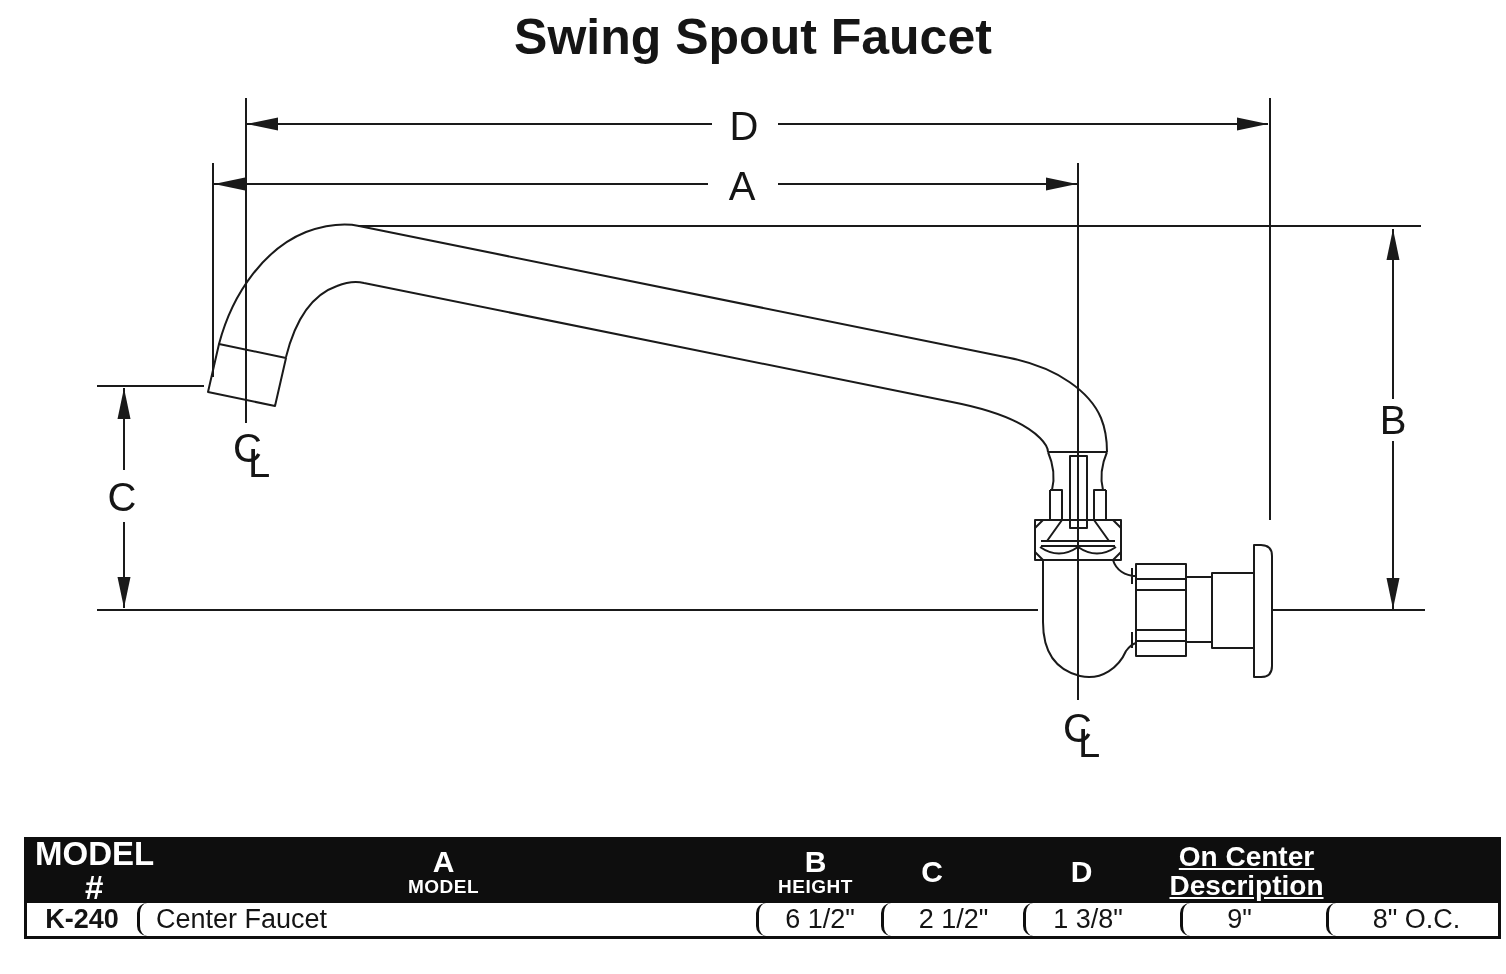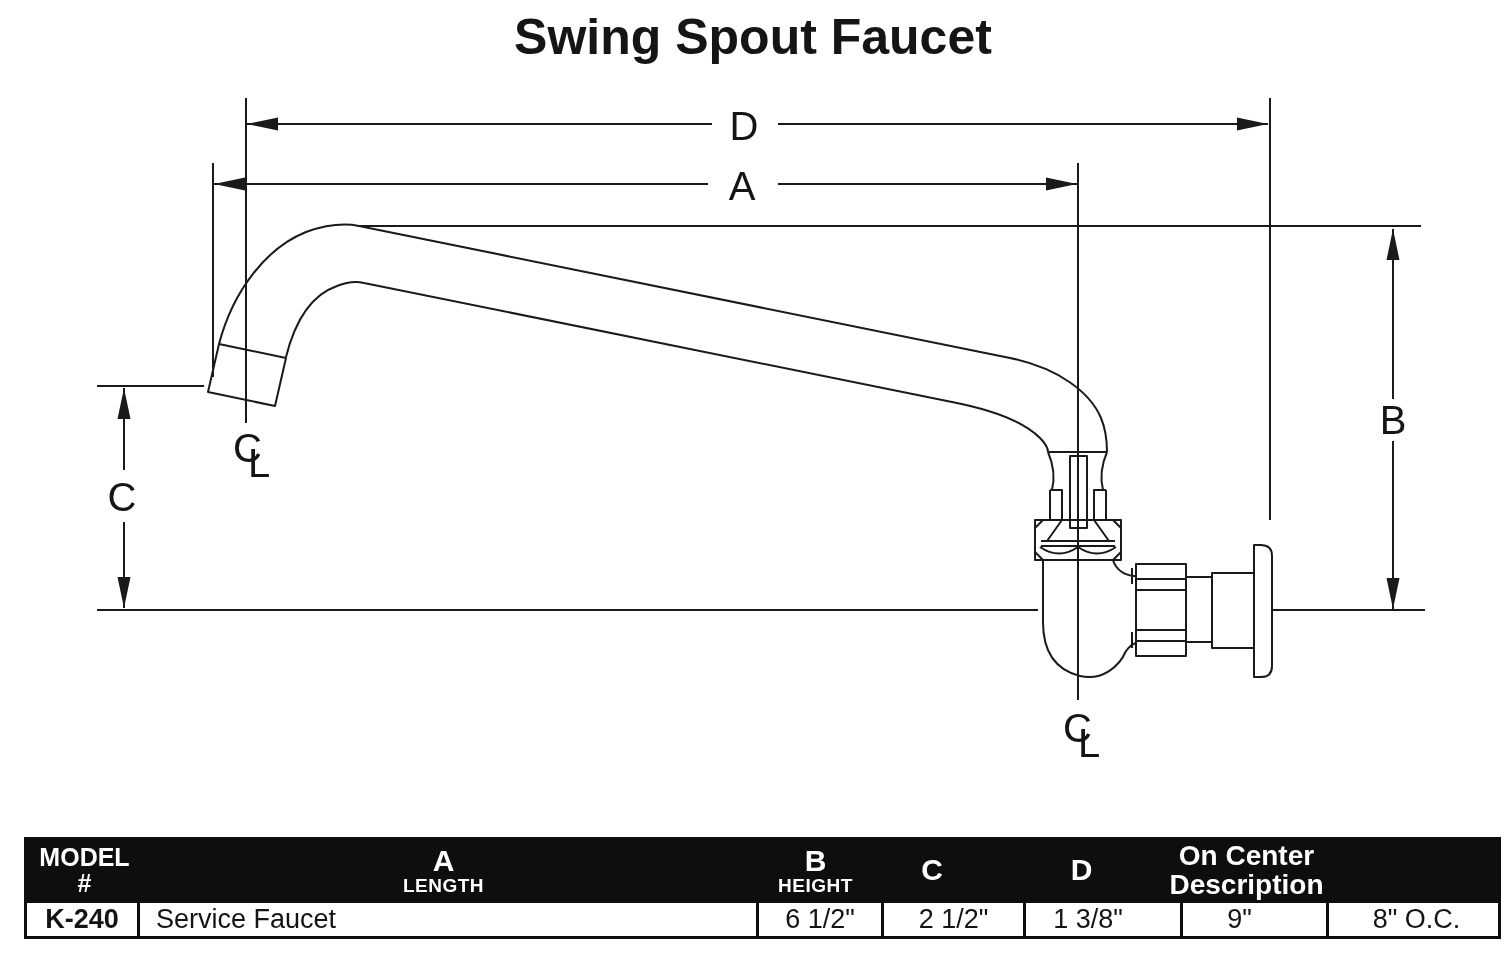--- a/index.html
+++ b/index.html
@@ -23,31 +23,31 @@
   .spec-table { position:absolute; left:24px; top:837px; width:1477px; }
   .grid {
     display:grid;
     grid-template-columns:110px 619px 125px 142px 157px 146px 178px;
   }
   .thead { background:#0e0e0e; color:#ffffff; height:66px; }
   .thead > div {
     display:flex; flex-direction:column; align-items:center; justify-content:center;
     font-weight:bold; line-height:1.04; text-align:center;
   }
-  .th-model { align-items:flex-start !important; padding-left:11px; font-size:25px; box-sizing:border-box;}
+  .th-model { align-items:flex-start !important; padding-left:11px; font-size:33px; box-sizing:border-box;}
   .th-desc  { font-size:33px; padding-right:96px; box-sizing:border-box; }
   .th-big   { font-size:30px; }
   .th-sub   { font-size:19px; letter-spacing:0.5px; }
   .th-c, .th-d { padding-right:34px; box-sizing:border-box; }
-  .th-oc    { font-size:28px; padding-right:7px; box-sizing:border-box;}
+  .th-oc    { font-size:28px; padding-right:7px; box-sizing:border-box;text-decoration:underline;}
   .trow { height:36px; border-left:3px solid #0e0e0e; border-right:3px solid #0e0e0e; border-bottom:3px solid #0e0e0e; box-sizing:border-box; }
   .trow > div {
     display:flex; align-items:center; justify-content:center;
     font-size:27px; color:#141414; border-left:3px solid #0e0e0e; box-sizing:border-box;
-    white-space:nowrap; overflow:hidden;
+    white-space:nowrap; overflow:hidden;border-radius:10px;
   }
   .trow > div:first-child { border-left:none; }
   .td-model { font-weight:bold; }
   .td-desc  { justify-content:flex-start !important; padding-left:16px; }
   .td-c, .td-d { padding-right:30px; }
 </style>
 </head>
 <body>
 
 <div class="page">
@@ -138,40 +138,40 @@
     </g>
   </svg>
 
   <div class="spec-table">
     <div class="grid thead">
       <div class="th-model">
         <span>MODEL #</span>
       </div>
       <div>
         <span class="th-big">A</span>
-        <span class="th-sub">LENGTH</span>
+        <span class="th-sub">MODEL</span>
       </div>
       <div>
         <span class="th-big">B</span>
         <span class="th-sub">HEIGHT</span>
       </div>
       <div class="th-c">
         <span class="th-big">C</span>
       </div>
       <div class="th-d">
         <span class="th-big">D</span>
       </div>
       <div class="th-oc">
         <span>On Center</span>
         <span>Description</span>
       </div>
     </div>
     <div class="grid trow">
       <div class="td-model">K-240</div>
-      <div class="td-desc">Service Faucet</div>
+      <div class="td-desc">Center Faucet</div>
       <div class="td-a">6 1/2"</div>
       <div class="td-b">2 1/2"</div>
       <div class="td-c">1 3/8"</div>
       <div class="td-d">9"</div>
       <div class="td-oc">8" O.C.</div>
     </div>
   </div>
 
 </div>
 

